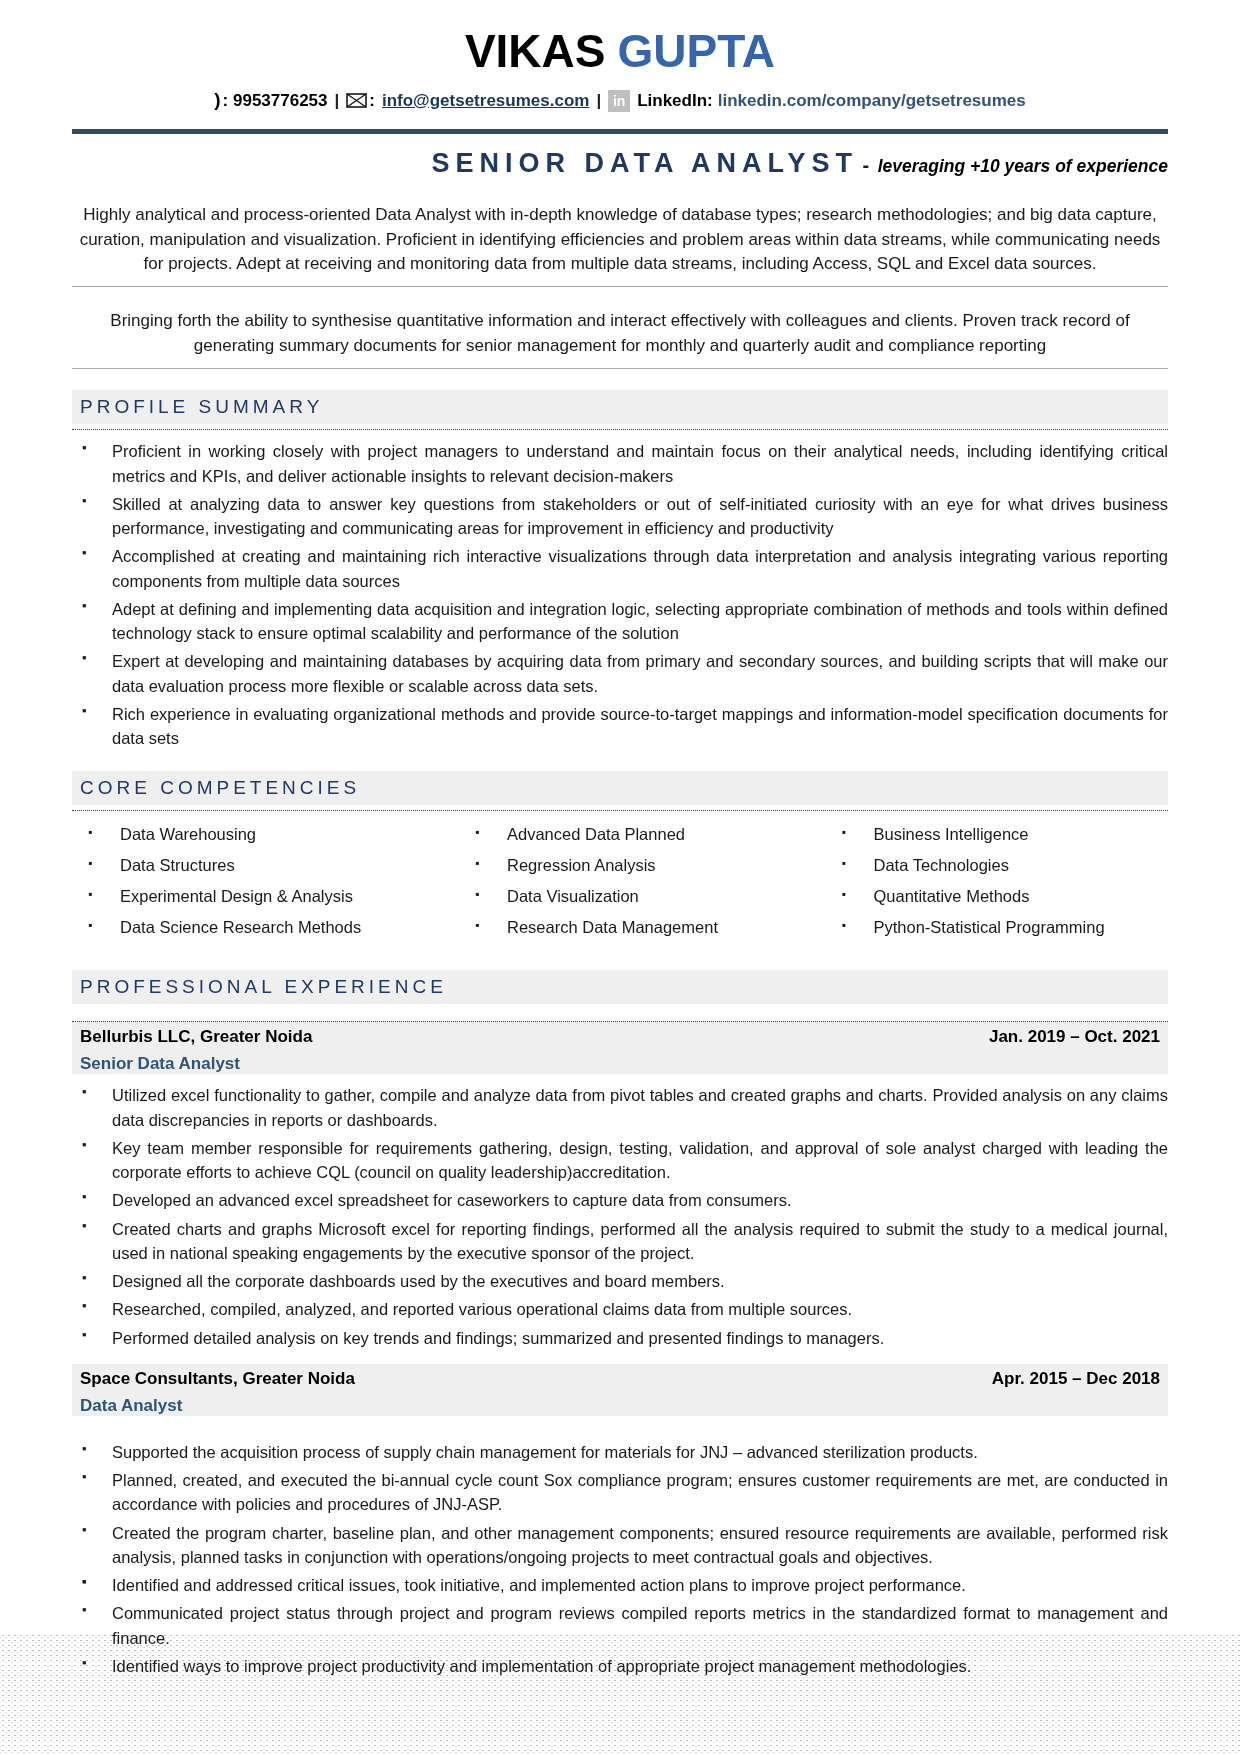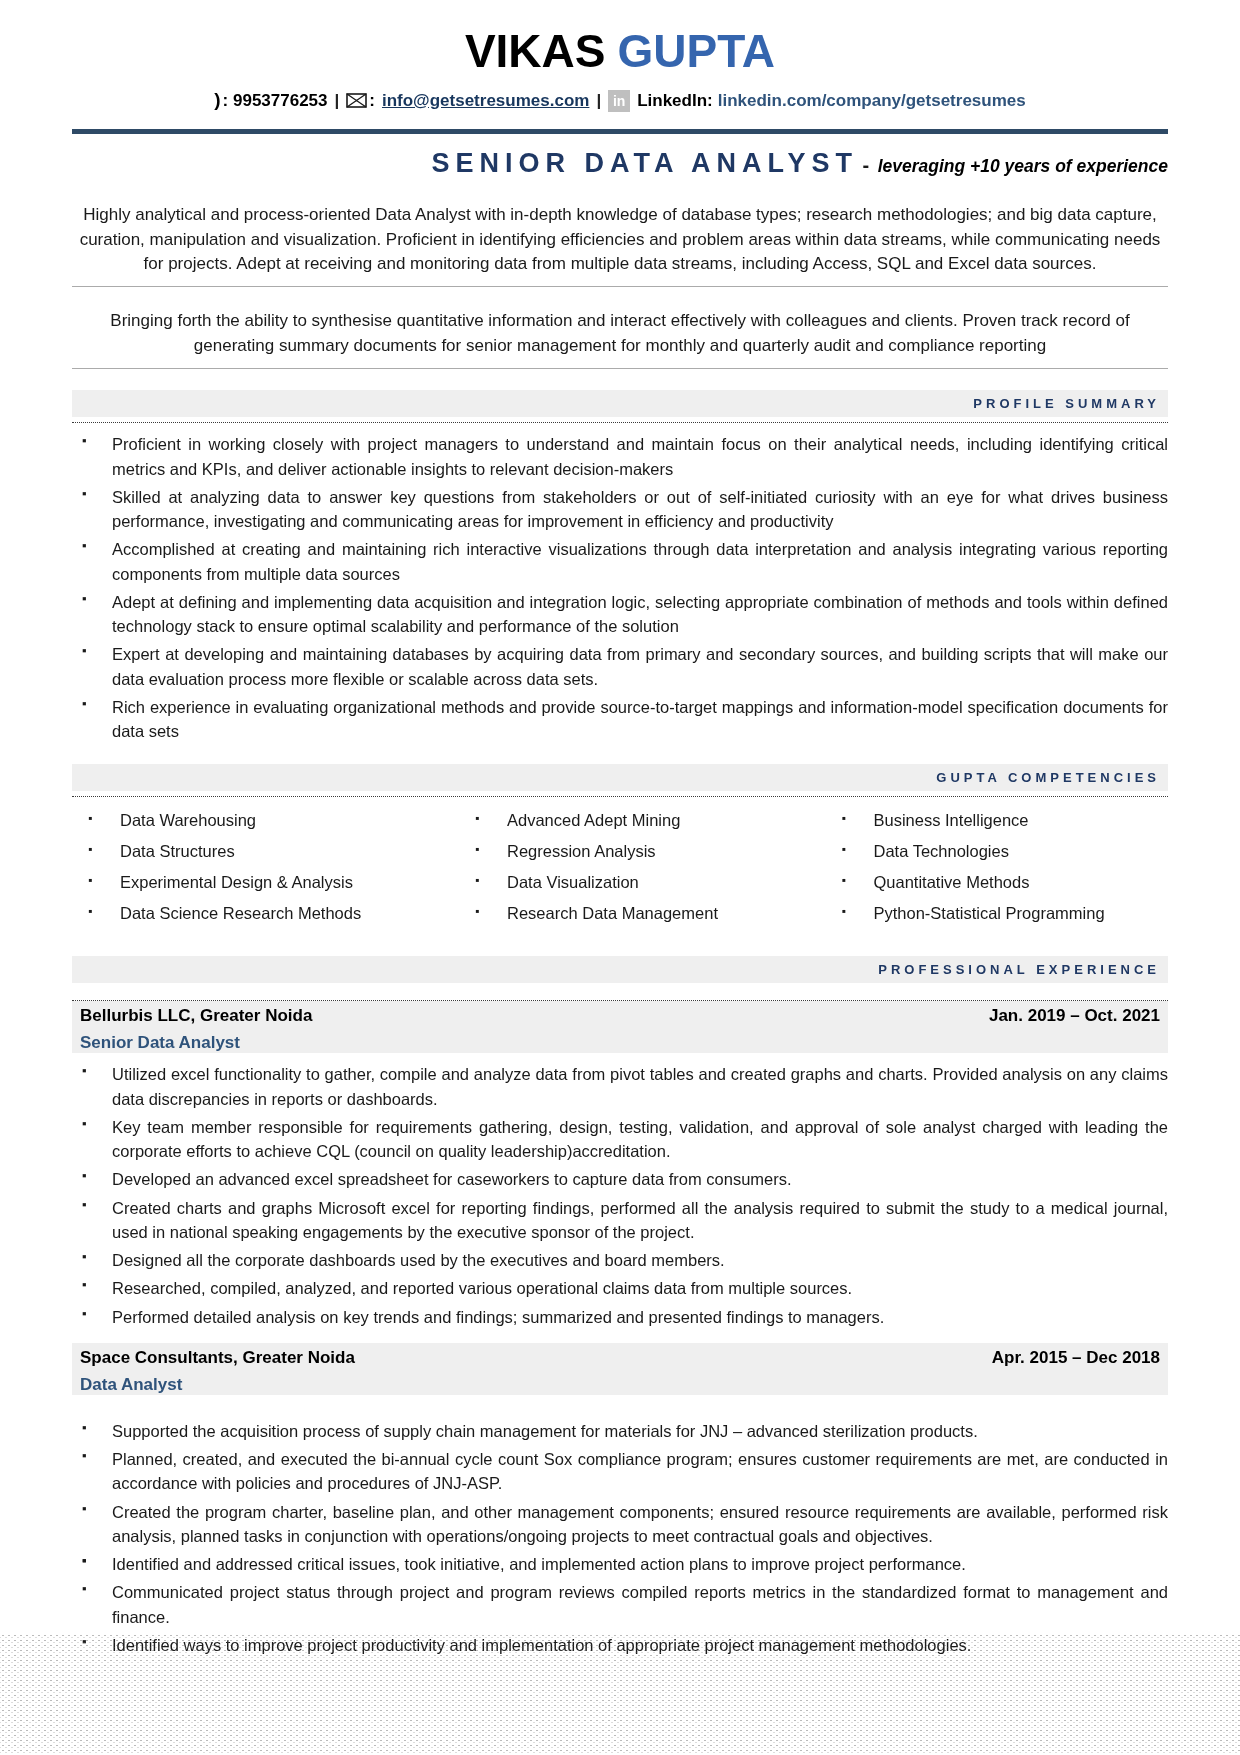--- a/index.html
+++ b/index.html
@@ -101,24 +101,23 @@
     margin:10px 0 2px 0;
   }
   
   .band{
     margin-top:21px;
     background:var(--band);
     padding:6px 8px;
   }
   .band h2{
     color:var(--navy);
-    font-size:13px;
+    font-size:19px;
     letter-spacing:4px;
-    font-weight:bold;
-    text-align:right;
+    font-weight:normal;
   }
   .dotted{
     border-top:1.5px dotted #3A3A3A;
     margin-top:5px;
   }
   ul.bullets{
     list-style:none;
     margin-top:9px;
   }
   ul.bullets li{
@@ -240,32 +239,32 @@
       <li><span class="m">▪</span><span>Skilled at analyzing data to answer key questions from stakeholders or out of self-initiated curiosity with an eye for what drives business performance, investigating and communicating areas for improvement in efficiency and productivity</span></li>
       <li><span class="m">▪</span><span>Accomplished at creating and maintaining rich interactive visualizations through data interpretation and analysis integrating various reporting components from multiple data sources</span></li>
       <li><span class="m">▪</span><span>Adept at defining and implementing data acquisition and integration logic, selecting appropriate combination of methods and tools within defined technology stack to ensure optimal scalability and performance of the solution</span></li>
       <li><span class="m">▪</span><span>Expert at developing and maintaining databases by acquiring data from primary and secondary sources, and building scripts that will make our data evaluation process more flexible or scalable across data sets.</span></li>
       <li><span class="m">▪</span><span>Rich experience in evaluating organizational methods and provide source-to-target mappings and information-model specification documents for data sets</span></li>
     </ul>
   </section>
 
   <section>
     <div class="band">
-      <h2>GUPTA COMPETENCIES</h2>
+      <h2>CORE COMPETENCIES</h2>
     </div>
     <div class="dotted"></div>
     <div class="comp-grid">
       <ul>
         <li><span class="m">▪</span><span>Data Warehousing</span></li>
         <li><span class="m">▪</span><span>Data Structures</span></li>
         <li><span class="m">▪</span><span>Experimental Design &amp; Analysis</span></li>
         <li><span class="m">▪</span><span>Data Science Research Methods</span></li>
       </ul>
       <ul>
-        <li><span class="m">▪</span><span>Advanced Adept Mining</span></li>
+        <li><span class="m">▪</span><span>Advanced Data Planned</span></li>
         <li><span class="m">▪</span><span>Regression Analysis</span></li>
         <li><span class="m">▪</span><span>Data Visualization</span></li>
         <li><span class="m">▪</span><span>Research Data Management</span></li>
       </ul>
       <ul>
         <li><span class="m">▪</span><span>Business Intelligence</span></li>
         <li><span class="m">▪</span><span>Data Technologies</span></li>
         <li><span class="m">▪</span><span>Quantitative Methods</span></li>
         <li><span class="m">▪</span><span>Python-Statistical Programming</span></li>
       </ul>

